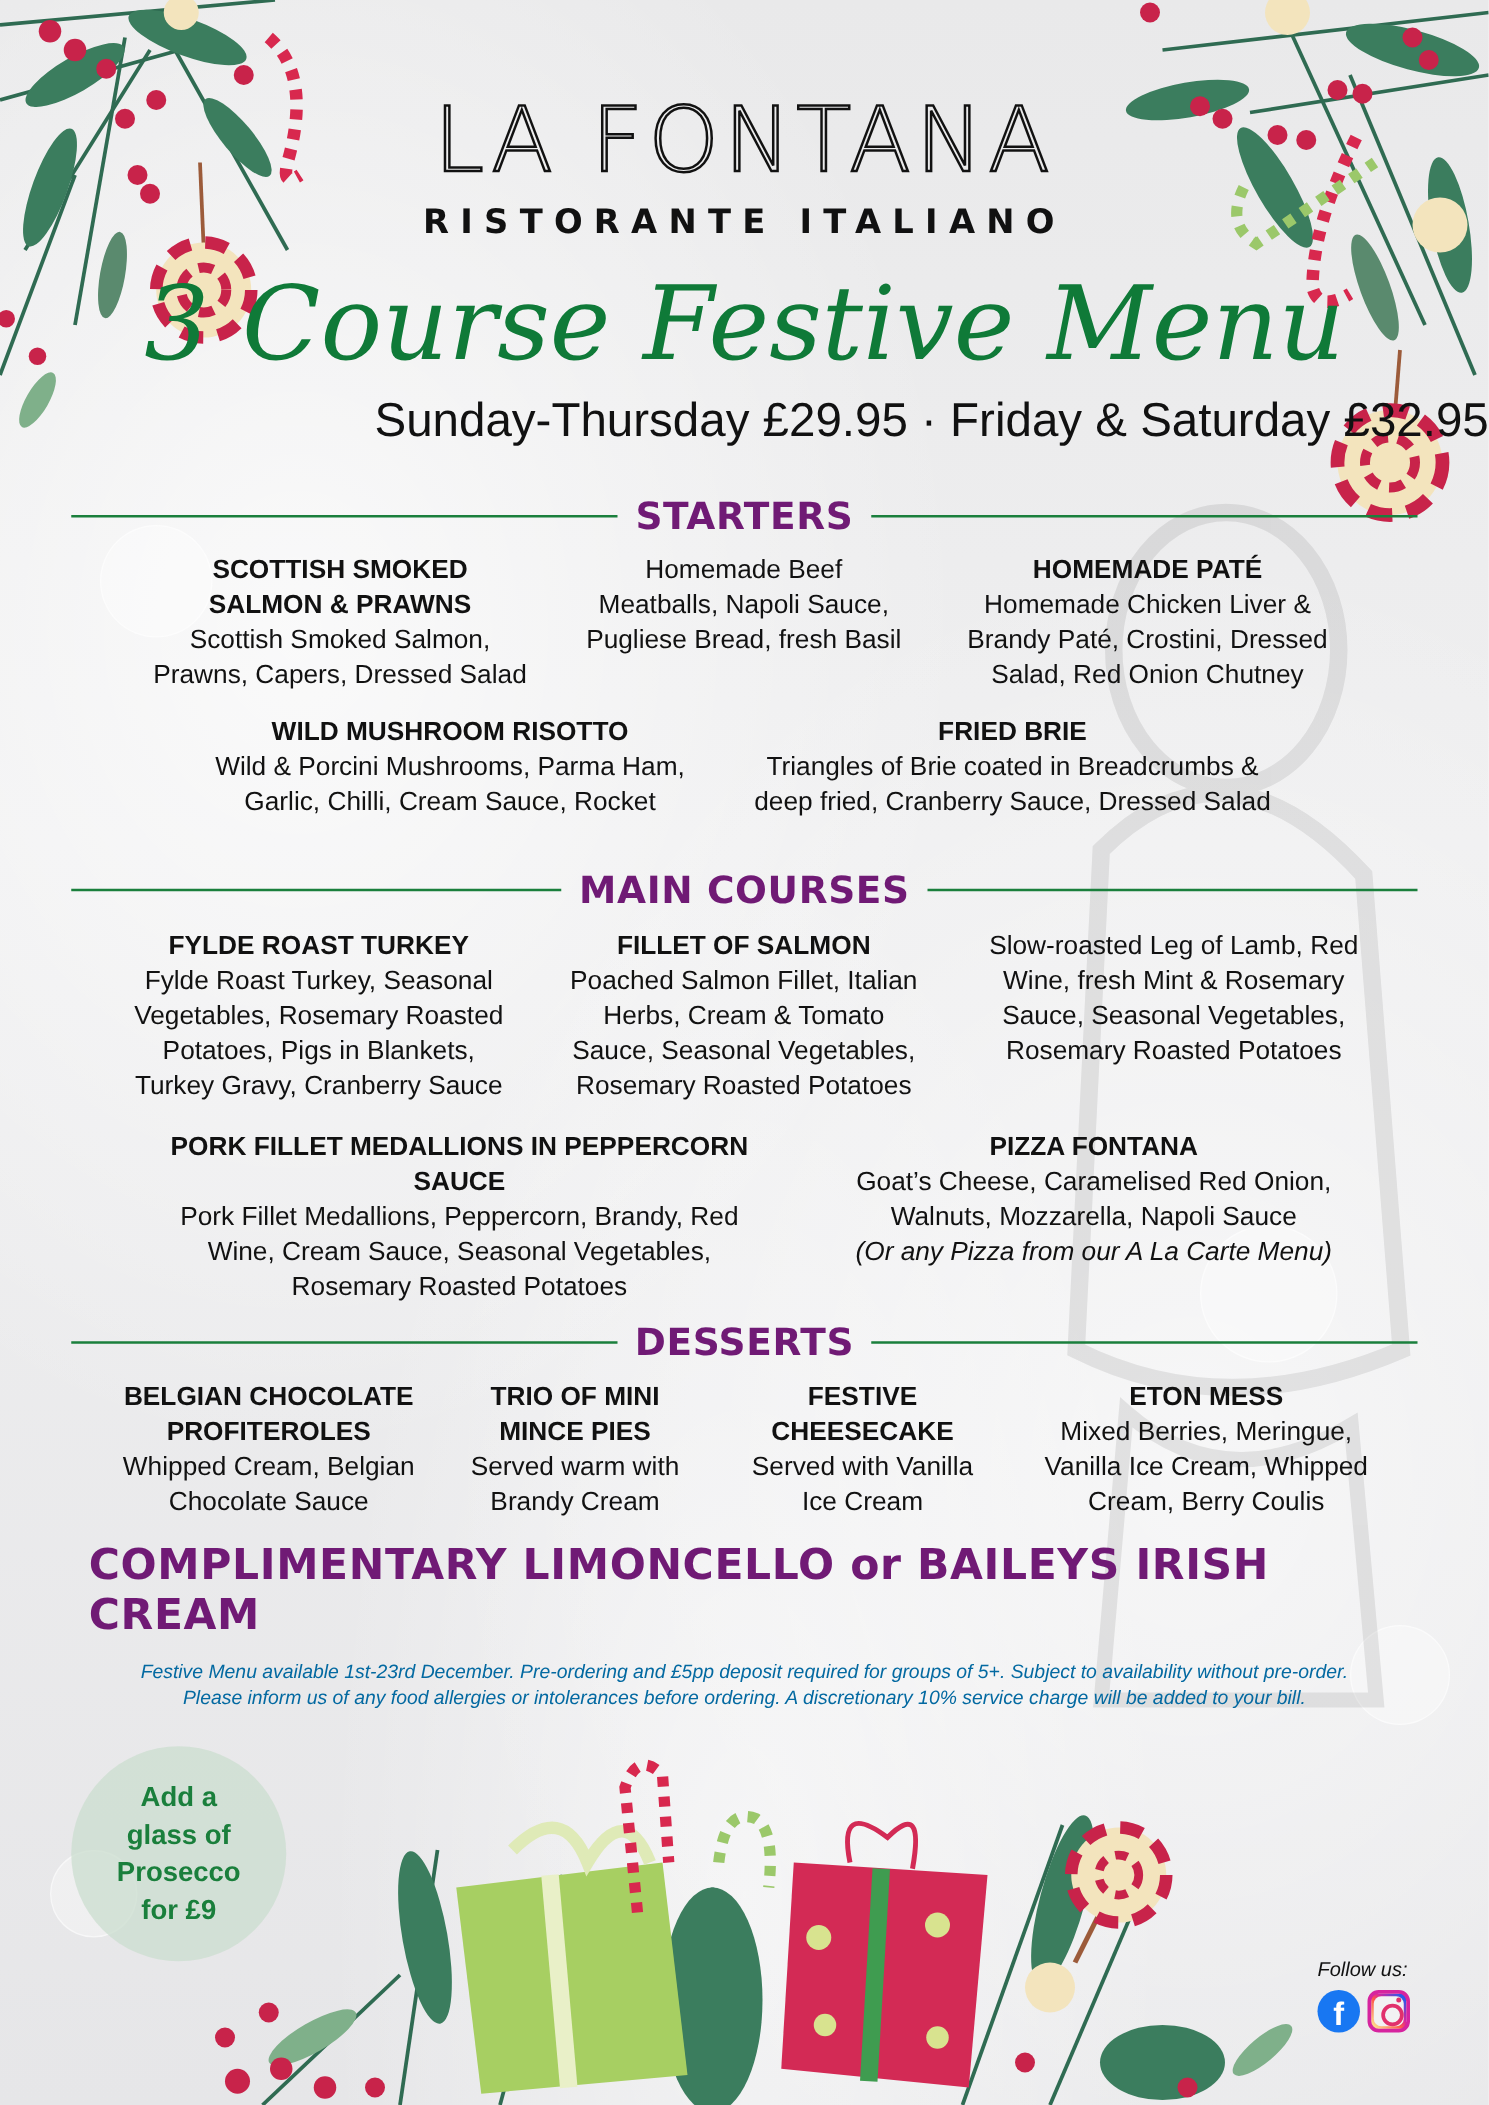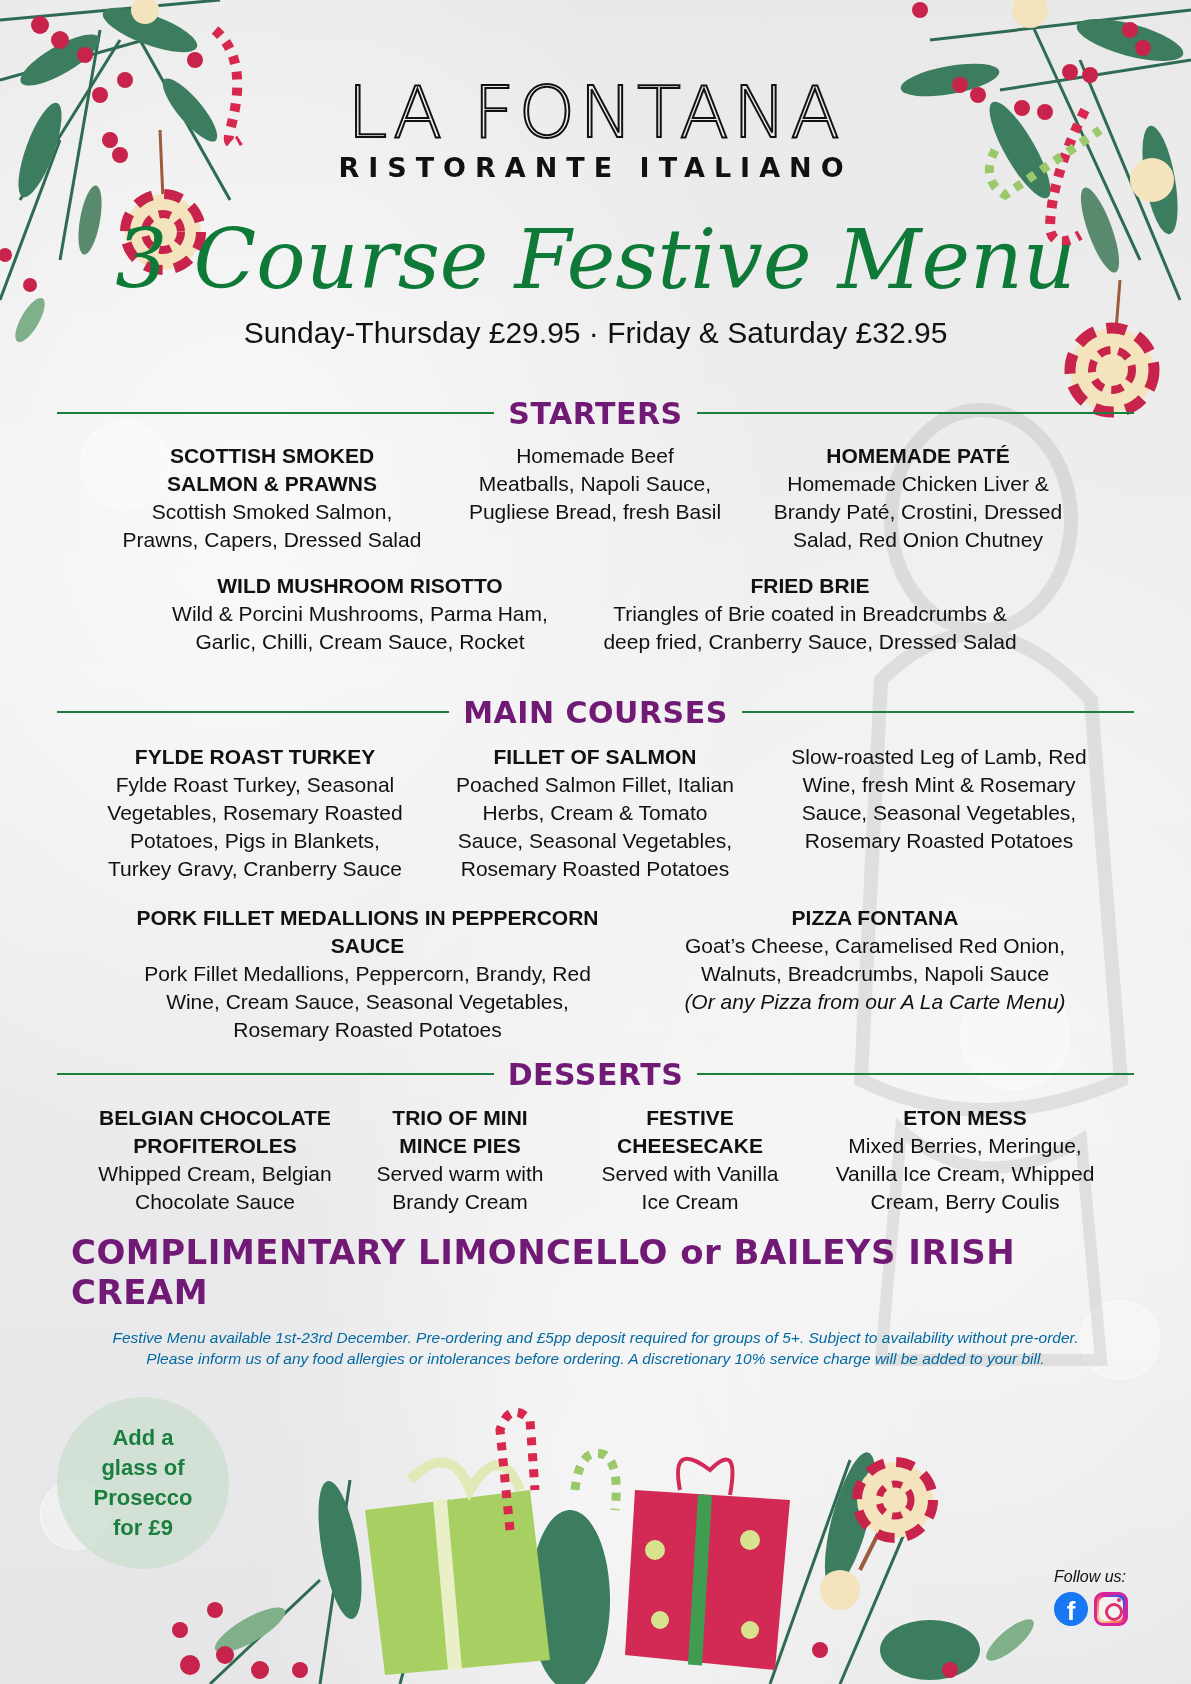--- a/index.html
+++ b/index.html
@@ -17,26 +17,26 @@
   .bokeh { position:absolute; border-radius:50%; background:rgba(255,255,255,0.35); border:1px solid rgba(255,255,255,0.5); }
   .watermark { position:absolute; right:40px; top:380px; width:330px; height:1000px; opacity:0.08; }
 
   
   .brand { position:absolute; left:0; right:0; top:72px; text-align:center; }
   .brand-name {
     font-family:"DejaVu Sans", sans-serif; font-weight:300; font-size:72px; letter-spacing:4px;
     color:transparent; -webkit-text-stroke:2px #111; text-shadow:3px 0 0 rgba(0,0,0,0.0);
     line-height:80px;
   }
-  .brand-sub { font-family:"DejaVu Sans", sans-serif; font-size:27px; letter-spacing:9px; color:#111; font-weight:600; }
+  .brand-sub { font-family:"DejaVu Sans", sans-serif; font-size:27px; letter-spacing:9px; color:#111; margin-top:10px; font-weight:600; }
   .festive-title {
     position:absolute; left:0; right:0; top:212px; text-align:center;
     font-family:"DejaVu Serif", serif; font-style:italic; font-size:82px; color:#0f7a38; line-height:96px;
   }
-  .prices { position:absolute; left:0; right:0; top:316px; text-align:center; font-size:30px; color:#111; }
+  .prices { position:absolute; left:0; right:0; top:316px; text-align:right; font-size:38px; color:#111; }
 
   
   .section-head { position:absolute; left:57px; right:57px; height:40px; display:flex; align-items:center; }
   .section-head .line { flex:1; height:2px; background:#1a7f3c; }
   .section-head .label {
     padding:0 14px; font-family:"DejaVu Sans", sans-serif; font-weight:bold; color:#701a75; font-size:30px; letter-spacing:0.5px;
   }
 
   .item { position:absolute; text-align:center; font-size:21px; line-height:28px; color:#111; }
   .item .name { font-weight:bold; display:block; }
@@ -218,21 +218,21 @@
 </div>
 <div class="item" style="left:100px;width:535px;top:904px;">
   <span class="name">PORK FILLET MEDALLIONS IN PEPPERCORN SAUCE</span>
   <span class="desc">Pork Fillet Medallions, Peppercorn, Brandy, Red</span>
   <span class="desc">Wine, Cream Sauce, Seasonal Vegetables,</span>
   <span class="desc">Rosemary Roasted Potatoes</span>
 </div>
 <div class="item" style="left:660px;width:430px;top:904px;">
   <span class="name">PIZZA FONTANA</span>
   <span class="desc">Goat’s Cheese, Caramelised Red Onion,</span>
-  <span class="desc">Walnuts, Breadcrumbs, Napoli Sauce</span>
+  <span class="desc">Walnuts, Mozzarella, Napoli Sauce</span>
   <span class="note">(Or any Pizza from our A La Carte Menu)</span>
 </div>
 
 <div class="section-head" style="top:1054px;">
   <div class="line"></div>
   <div class="label">DESSERTS</div>
   <div class="line"></div>
 </div>
 
 <div class="item" style="left:85px;width:260px;top:1104px;">

